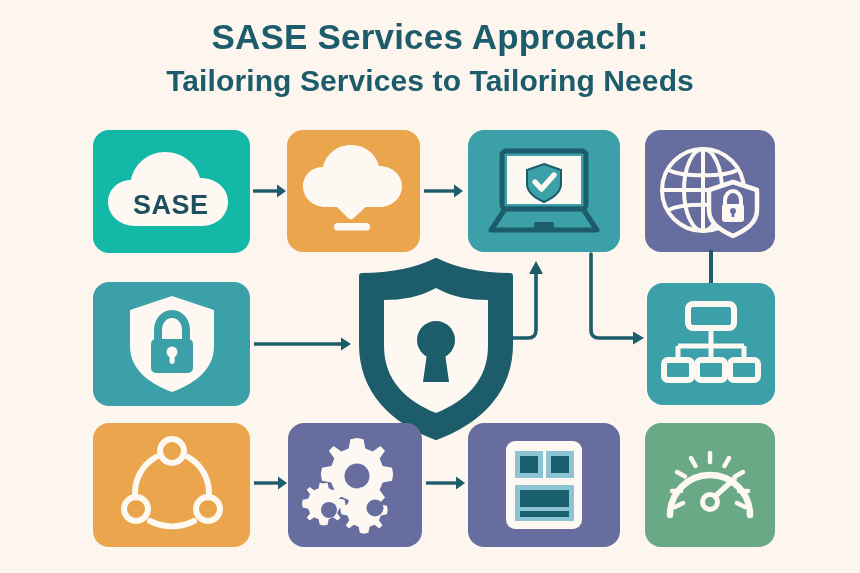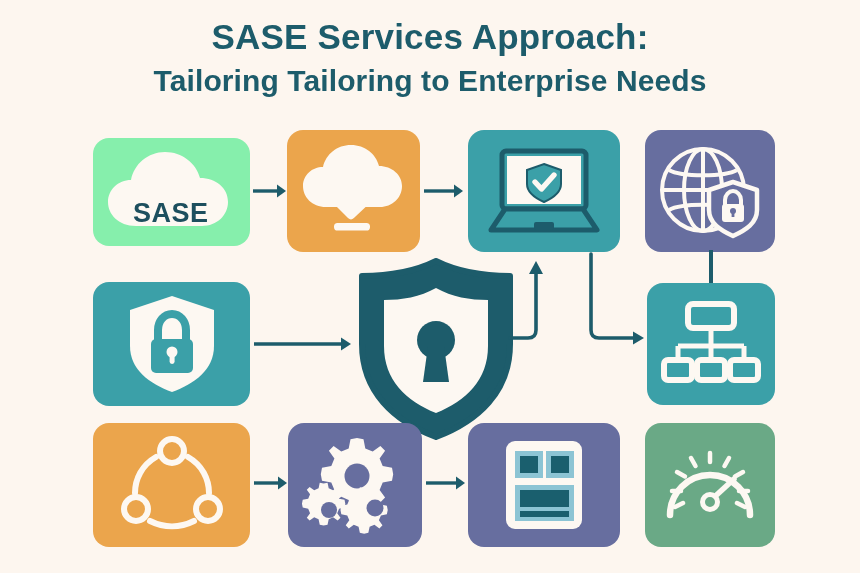--- a/index.html
+++ b/index.html
@@ -44,24 +44,24 @@
   
   .center-shield{position:absolute;}
 </style>
 </head>
 <body style="background: rgb(253, 246, 239);">
 
 <div id="canvas" style="background: rgb(253, 246, 239);">
 
   <div class="title-block">
     <div class="title-line1">SASE Services Approach:</div>
-    <div class="title-line2">Tailoring Tailoring to Enterprise Needs</div>
-  </div>
-
-  <div class="tile" style="left:93px;top:130px;width:157px;height:108px;background:#86efac;margin-top:8px;">
+    <div class="title-line2">Tailoring Services to Tailoring Needs</div>
+  </div>
+
+  <div class="tile" style="left:93px;top:130px;width:157px;height:123px;background:#14b8a6;">
     <svg width="140" height="100" viewBox="0 0 140 100">
       <path fill="#fdf8f2" d="M34 84 C16 84 6 72 6 60 C6 48 16 38 29 38 C32 22 46 10 63 10
                C80 10 94 21 98 36 C114 36 126 46 126 60 C126 73 115 84 100 84 Z"></path>
     </svg>
     <div class="sase-label" style="left:40px;top:60px;">SASE</div>
   </div>
 
   <div class="conn" style="left:253px;top:182px;width:34px;height:18px;">
     <svg width="34" height="18" viewBox="0 0 34 18">
       <line x1="0" y1="9" x2="25" y2="9" stroke="#1d5c6b" stroke-width="3.4"></line>

